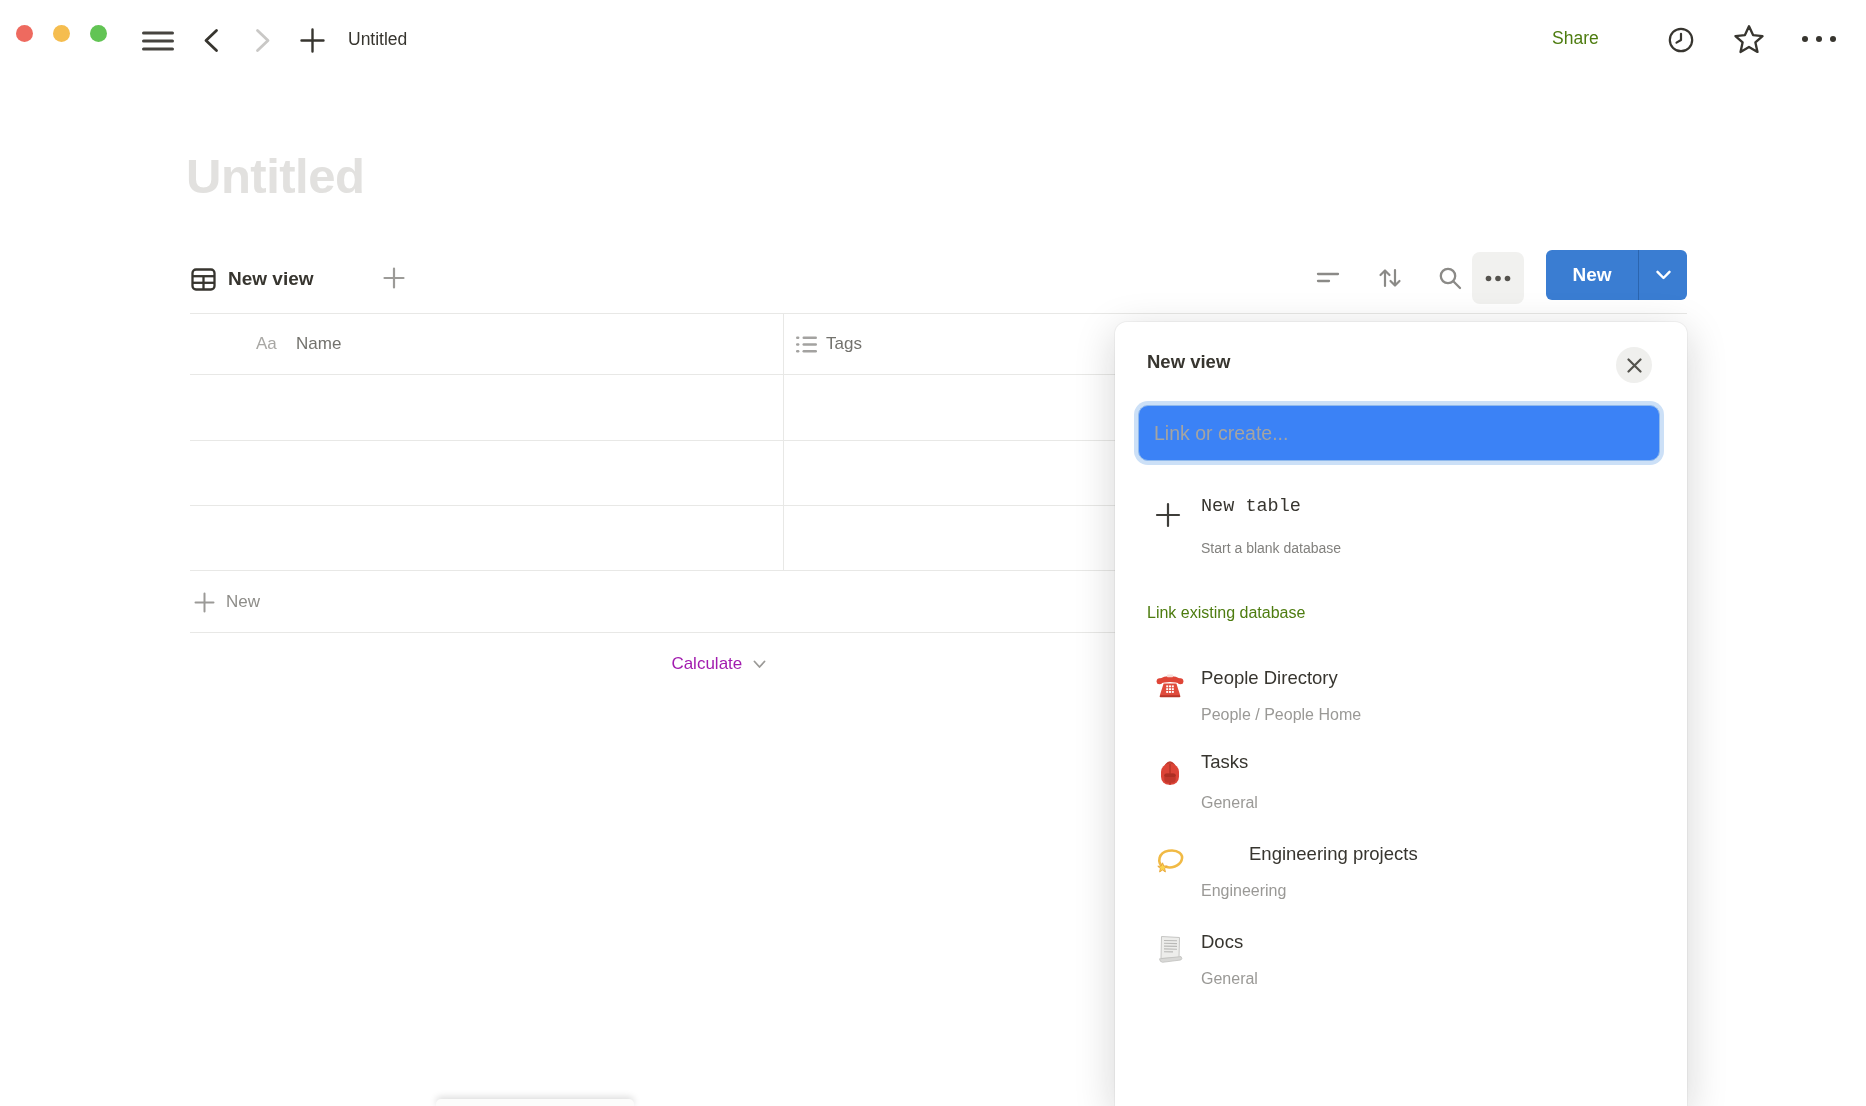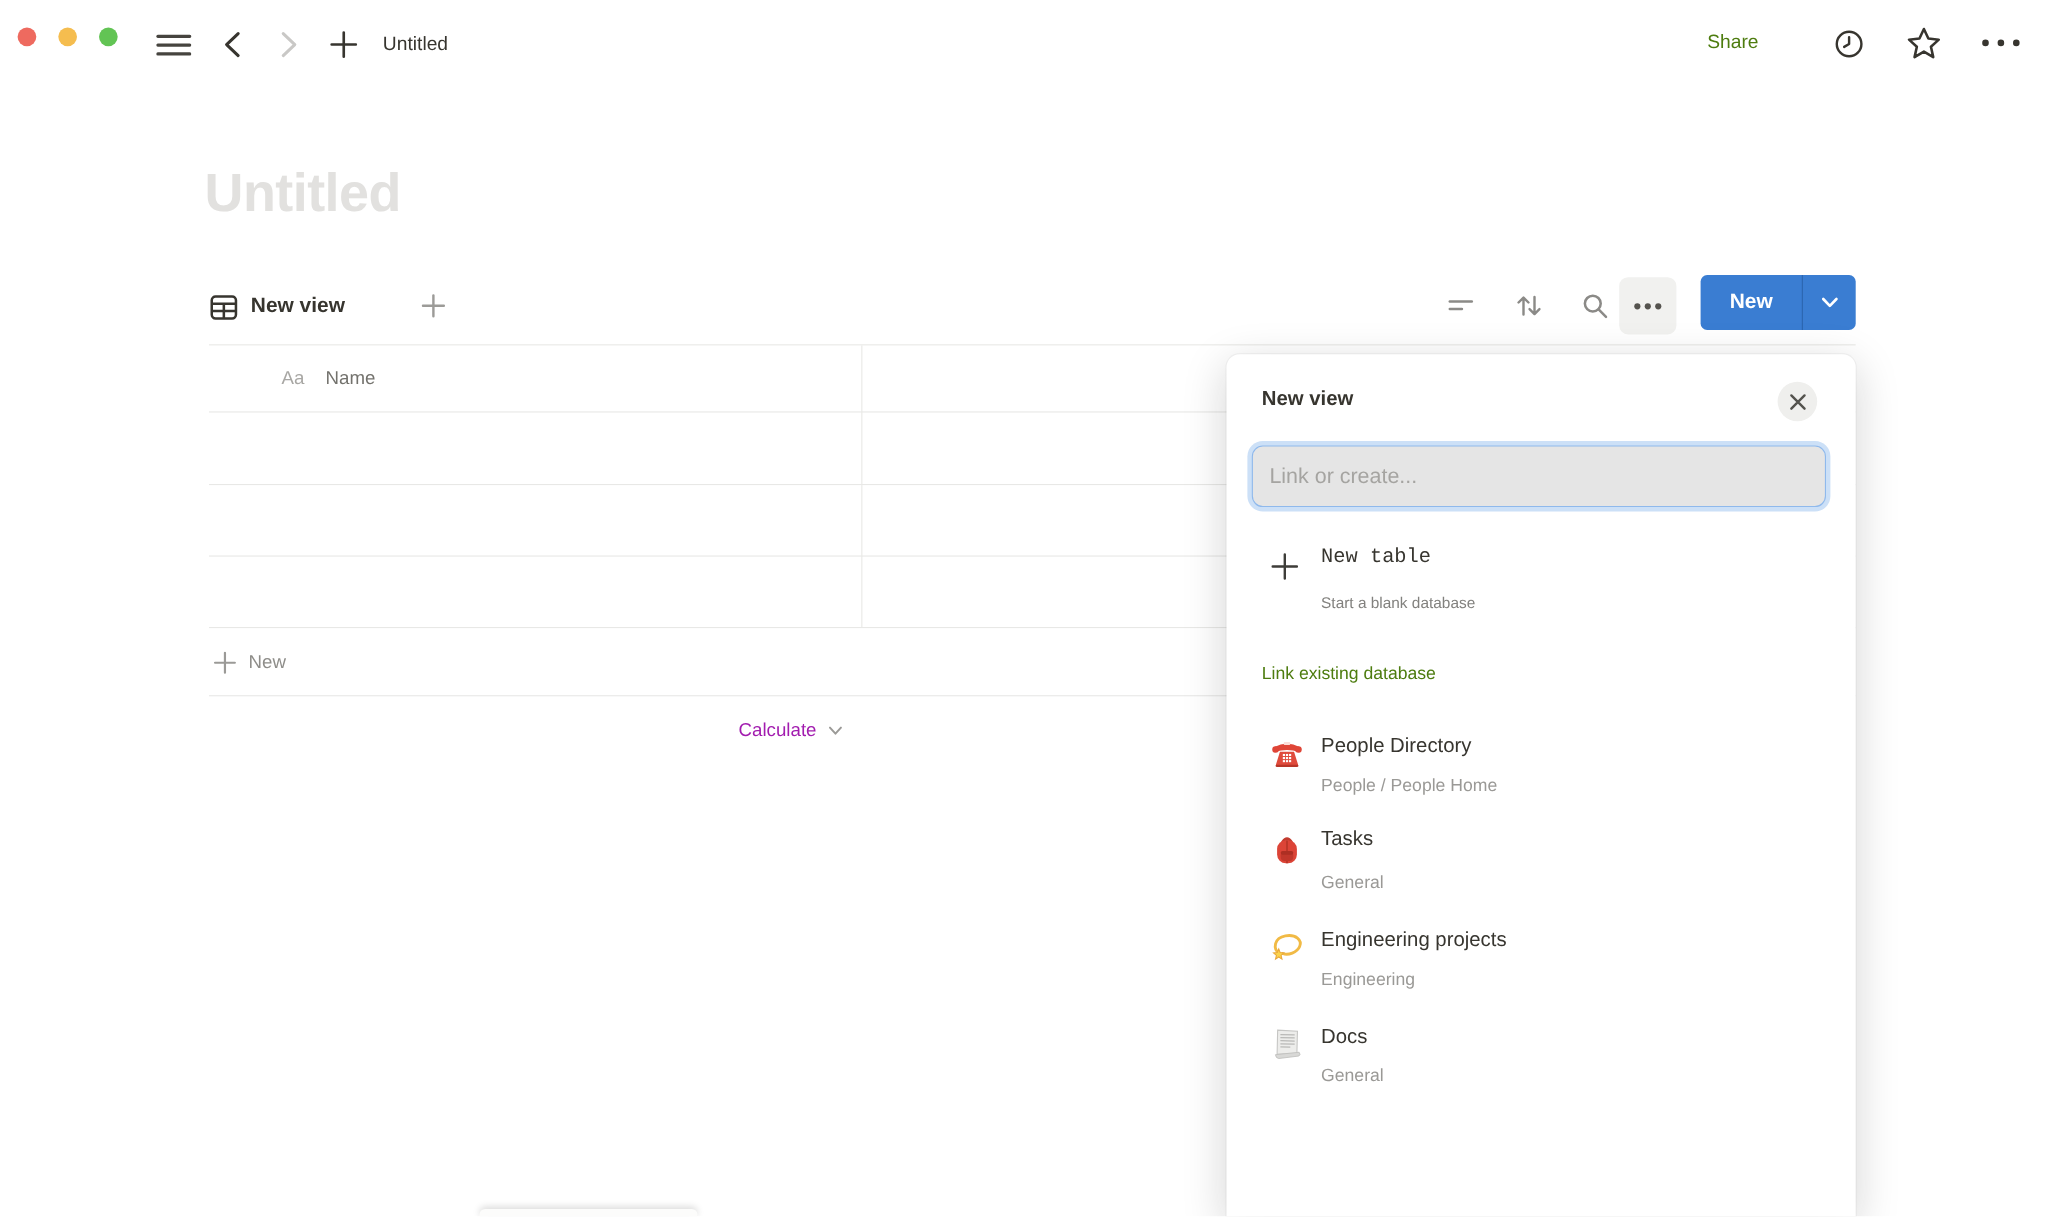--- a/index.html
+++ b/index.html
@@ -43,21 +43,21 @@
 
   
   .panel{position:absolute;left:1115px;top:322px;width:572px;height:784px;background:#fff;
          border-radius:12px 12px 0 0;z-index:10;
          box-shadow:0 0 0 1px rgba(15,15,15,0.04),0 10px 40px rgba(15,15,15,0.18);}
   .panel-title{position:absolute;left:32px;top:27px;font-size:18.5px;font-weight:700;color:#37352F;line-height:26px;}
   .close-btn{position:absolute;left:501px;top:25px;width:36px;height:36px;border-radius:50%;
              background:#EFEFED;display:flex;align-items:center;justify-content:center;cursor:pointer;}
   .link-input{position:absolute;left:23px;top:83px;width:522px;height:56px;box-sizing:border-box;
               border:1.5px solid #8FB9EC;box-shadow:0 0 0 4px #CCE0F7;border-radius:10px;
-              background:#e5e5e5;padding:0 15px;font-size:19.5px;color:#37352F;outline:none;
+              background:#3b82f6;padding:0 15px;font-size:19.5px;color:#37352F;outline:none;
               font-family:"Liberation Sans","DejaVu Sans",sans-serif;}
   .link-input::placeholder{color:#A5A4A1;}
   .menu-row{position:absolute;left:12px;width:548px;border-radius:8px;cursor:pointer;}
   .row-title{position:absolute;left:74px;font-size:18.5px;color:#37352F;line-height:26px;white-space:nowrap;}
   .row-sub{position:absolute;left:74px;font-size:16px;color:#9A9996;line-height:20px;white-space:nowrap;}
   .section-label{position:absolute;left:32px;top:281px;font-size:16px;color:#4d7c0f;line-height:20px;}
   .show-more-label{position:absolute;left:74px;top:10px;font-size:18px;color:#7B7A77;line-height:24px;}
 
   .peek{position:absolute;left:436px;top:1099px;width:198px;height:8px;background:#FCFCFB;
         border-radius:5px 5px 0 0;box-shadow:0 -2px 7px rgba(0,0,0,0.15);}
@@ -155,20 +155,33 @@
   <div class="ln" style="left:190px;top:374px;width:1497px;height:1px;"></div>
   <div class="ln" style="left:190px;top:440px;width:1497px;height:1px;"></div>
   <div class="ln" style="left:190px;top:505px;width:1497px;height:1px;"></div>
   <div class="ln" style="left:190px;top:570px;width:1497px;height:1px;"></div>
   <div class="ln" style="left:190px;top:632px;width:1497px;height:1px;"></div>
   <div class="ln" style="left:783px;top:314px;width:1px;height:256px;"></div>
 
   <div class="abs" style="left:214px;top:314px;width:566px;height:60px;cursor:pointer;">
     <span class="hdr-aa" style="left:42px;top:19px;">Aa</span>
     <span class="hdr-txt" style="left:82px;top:19px;position:absolute;">Name</span>
+  </div>
+  <div class="abs" style="left:784px;top:314px;width:331px;height:60px;cursor:pointer;">
+    <svg class="abs" style="left:12px;top:22px;" width="21" height="17" viewBox="0 0 21 17">
+      <g fill="#A3A2A0">
+        <rect x="0" y="0.5" width="3.4" height="2.4" rx="1.2"></rect>
+          <rect x="6.5" y="0.5" width="14.5" height="2.4" rx="1.2"></rect>
+        <rect x="0" y="7.3" width="3.4" height="2.4" rx="1.2"></rect>
+          <rect x="6.5" y="7.3" width="14.5" height="2.4" rx="1.2"></rect>
+        <rect x="0" y="14.1" width="3.4" height="2.4" rx="1.2"></rect>
+          <rect x="6.5" y="14.1" width="14.5" height="2.4" rx="1.2"></rect>
+      </g>
+    </svg>
+    <span class="hdr-txt" style="left:42px;top:19px;position:absolute;">Tags</span>
   </div>
 
   <div class="table-row" style="top:375px;"></div>
   <div class="table-row" style="top:441px;"></div>
   <div class="table-row" style="top:506px;"></div>
 
   <div class="newrow">
     <svg width="21" height="21" viewBox="0 0 21 21">
       <path d="M10.5 1.5 V19.5 M1.5 10.5 H19.5" fill="none" stroke="#9B9A97" stroke-width="2" stroke-linecap="round"></path>
     </svg>
@@ -236,21 +249,21 @@
       </svg>
       <div class="row-title" style="top:3px;">Tasks</div>
       <div class="row-sub" style="top:47px;">General</div>
     </div>
 
     <div class="menu-row" style="top:512px;height:84px;">
       <svg class="abs" style="left:27px;top:11px;" width="32" height="32" viewBox="0 0 32 32">
         <path d="M9.5 22.5 C2.5 17.5 4.5 7.5 14.5 5.8 C24 4.2 30 9.5 27.5 15.5 C25.2 21 17 23.8 12 21.8" fill="none" stroke="#F1BA45" stroke-width="2.6" stroke-linecap="round"></path>
         <path d="M8.5 17.8 L9.8 21 L13.2 21.3 L10.6 23.5 L11.4 26.9 L8.5 25 L5.6 26.9 L6.4 23.5 L3.8 21.3 L7.2 21 Z" fill="#FBD44C" stroke="#E9A83C" stroke-width="1"></path>
       </svg>
-      <div class="row-title" style="top:7px;">Engineering projects</div>
+      <div class="row-title" style="top:7px;margin-left:48px;">Engineering projects</div>
       <div class="row-sub" style="top:47px;">Engineering</div>
     </div>
 
     <div class="menu-row" style="top:600px;height:84px;">
       <svg class="abs" style="left:30px;top:12px;" width="27" height="30" viewBox="0 0 27 30">
         <path d="M4.5 2.5 L22.5 3.5 L22 23.5 L4 24.5 Z" fill="#EDEDEB" stroke="#C6C6C4" stroke-width="1"></path>
         <g stroke="#B9B9B7" stroke-width="1.1">
           <line x1="7" y1="6.5" x2="20" y2="6.8"></line>
             <line x1="7" y1="9.3" x2="20" y2="9.6"></line>
           <line x1="7" y1="12.1" x2="20" y2="12.4"></line>

